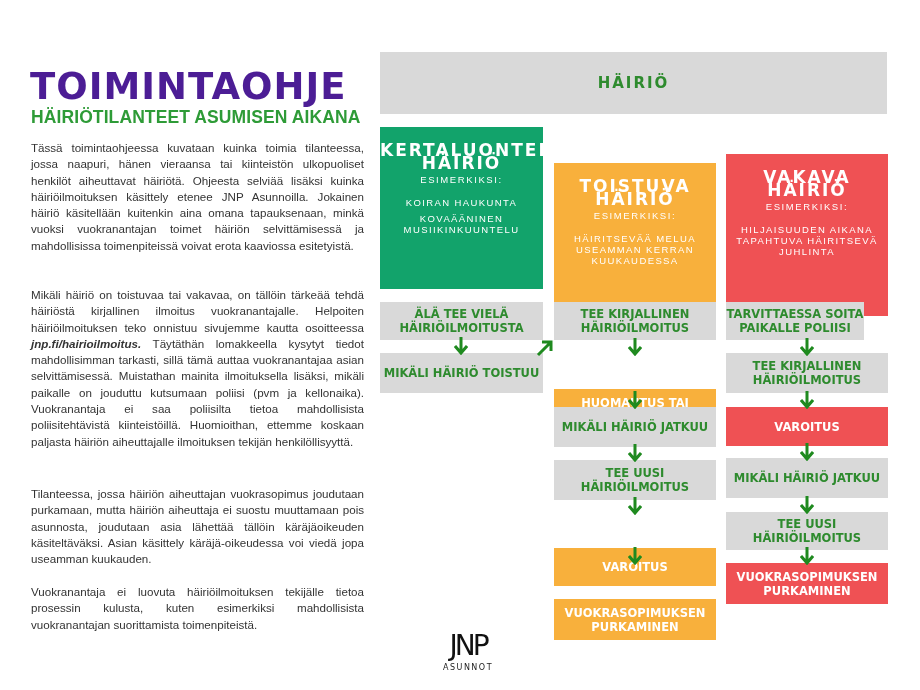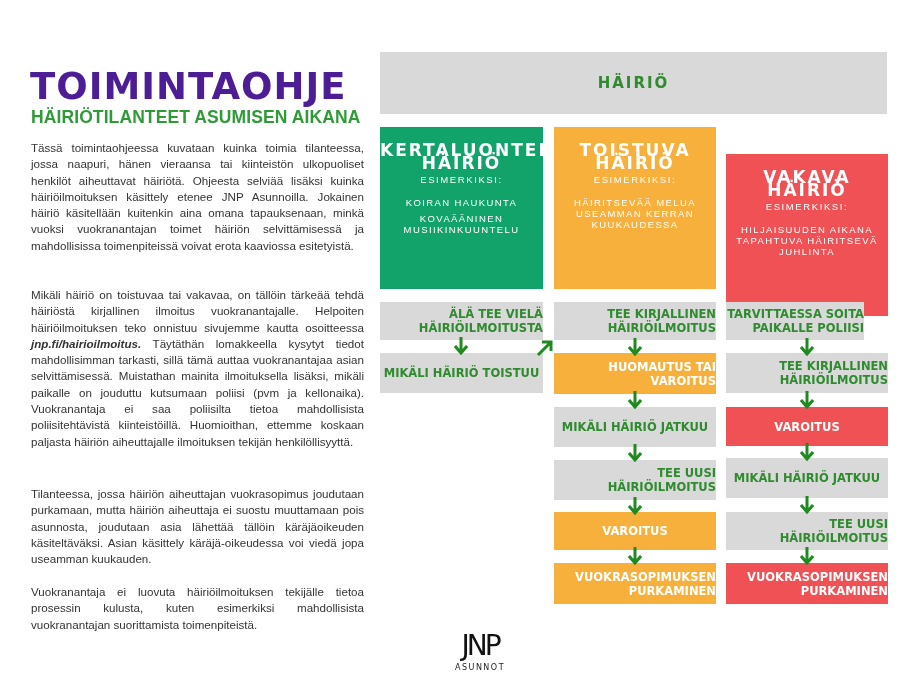--- a/index.html
+++ b/index.html
@@ -8,28 +8,28 @@
   .subtitle { position:absolute; left:31px; top:107px; font-size:17.5px; font-weight:bold; color:#2e9b37; letter-spacing:0.1px; }
   .body-text { position:absolute; left:31px; width:333px; font-size:11.6px; line-height:16.3px; color:#333; text-align:justify; }
   .body-text em { font-weight:bold; font-style:italic; }
   .header-bar { position:absolute; left:380px; top:52px; width:507px; height:62px; background:#d9d9d9; display:flex; align-items:center; justify-content:center; }
   .header-bar span { font-family:"DejaVu Sans", sans-serif; font-weight:bold; color:#2e8b2e; font-size:15px; letter-spacing:2px; }
   .cat-box { position:absolute; top:127px; height:162px; color:#fff; text-align:center; padding-top:17px; }
   .cat-title { font-family:"DejaVu Sans", sans-serif; font-weight:bold; font-size:17px; letter-spacing:2px; line-height:13px; }
   .cat-sub { font-size:9.5px; letter-spacing:1.6px; margin-top:4px; margin-bottom:12px; }
   .cat-ex { font-size:9.5px; letter-spacing:1.4px; line-height:11px; margin-bottom:5px; }
   .green { background:#12a36b; }
-  .orange { background:#f8b03c; }
+  .orange { background:#f8b03c;margin-top:36px; }
   .red { background:#ef5154; }
-  .flow { position:absolute; display:flex; align-items:center; justify-content:center; text-align:right; font-family:"DejaVu Sans", sans-serif; font-weight:bold; font-size:11.5px; line-height:14px; }
+  .flow { position:absolute; display:flex; align-items:center; justify-content:center; text-align:center; font-family:"DejaVu Sans", sans-serif; font-weight:bold; font-size:11.5px; line-height:14px; }
   .flow.gray { background:#d9d9d9; color:#2e8b2e; }
   .flow.orange { color:#fff; }
   .flow.red { color:#fff; }
   .arrow { position:absolute; width:14px; height:18px; }
-  .logo { position:absolute; left:436px; top:632px; width:64px; height:46px; text-align:center;margin-left:12px; }
+  .logo { position:absolute; left:436px; top:632px; width:64px; height:46px; text-align:center; }
   .logo-mark { font-family:"DejaVu Sans", sans-serif; font-size:28px; line-height:28px; color:#111; letter-spacing:-3px; font-weight:normal; }
   .logo-text { font-family:"DejaVu Sans", sans-serif; font-size:8px; letter-spacing:1.5px; color:#222; margin-top:3px; }
 </style>
 </head>
 <body>
 
 <h1 class="title">TOIMINTAOHJE</h1>
 <h2 class="subtitle">HÄIRIÖTILANTEET ASUMISEN AIKANA</h2>
 
 <p class="body-text" style="top:140px;">Tässä toimintaohjeessa kuvataan kuinka toimia tilanteessa, jossa naapuri, hänen vieraansa tai kiinteistön ulkopuoliset henkilöt aiheuttavat häiriötä. Ohjeesta selviää lisäksi kuinka häiriöilmoituksen käsittely etenee JNP Asunnoilla. Jokainen häiriö käsitellään kuitenkin aina omana tapauksenaan, minkä vuoksi vuokranantajan toimet häiriön selvittämisessä ja mahdollisissa toimenpiteissä voivat erota kaaviossa esitetyistä.</p>

